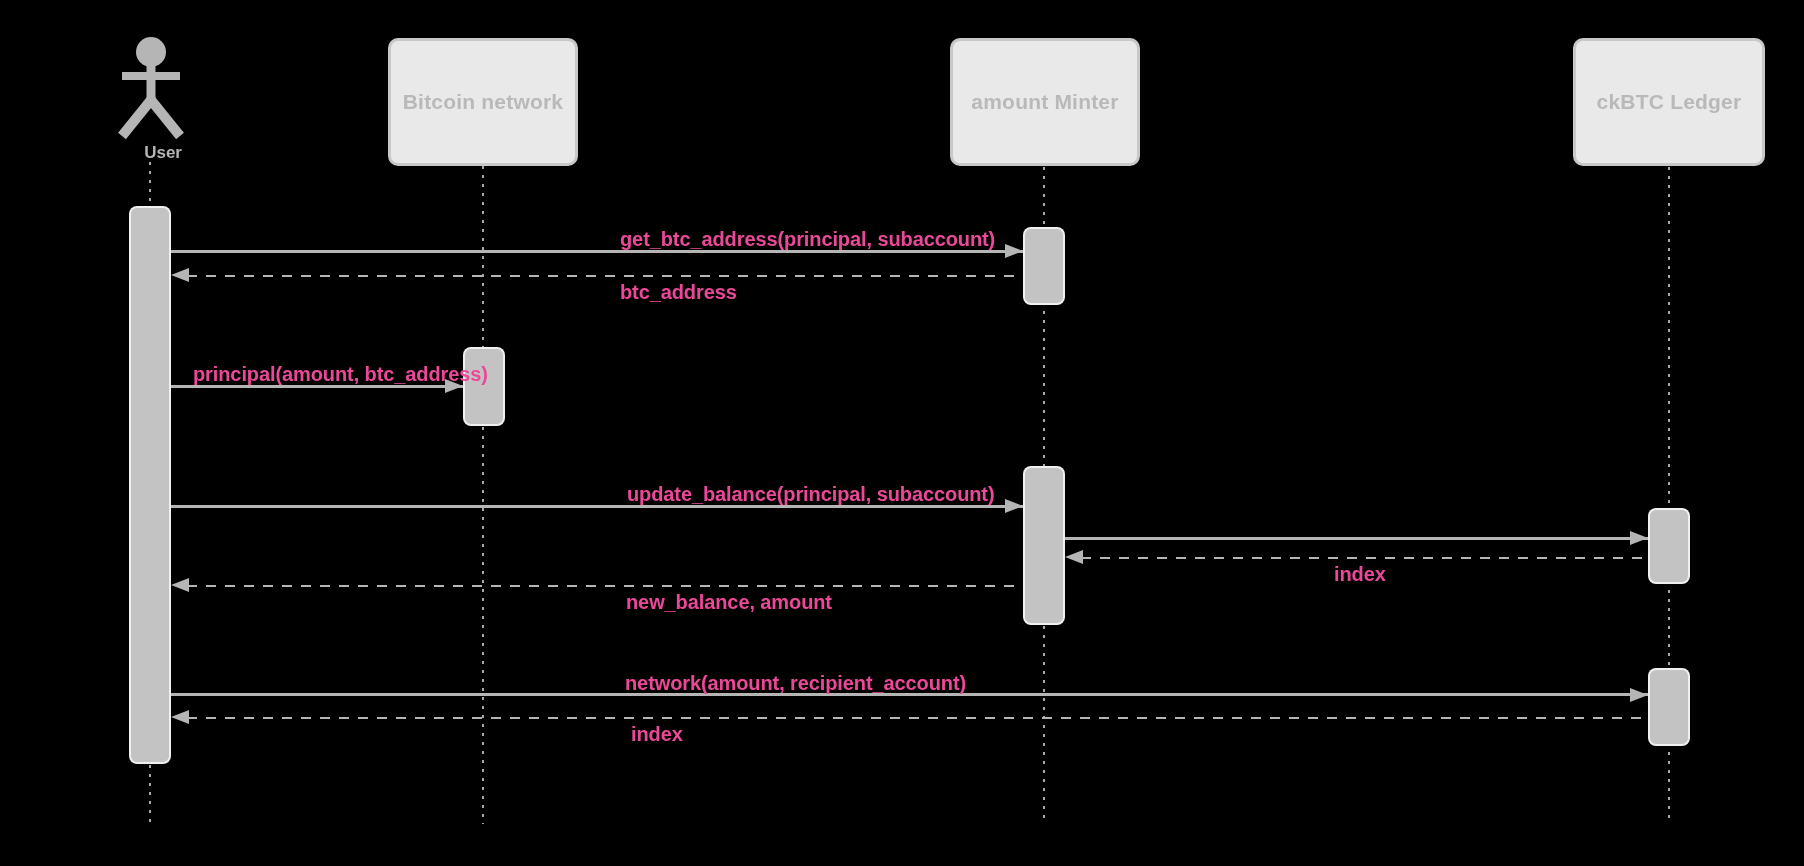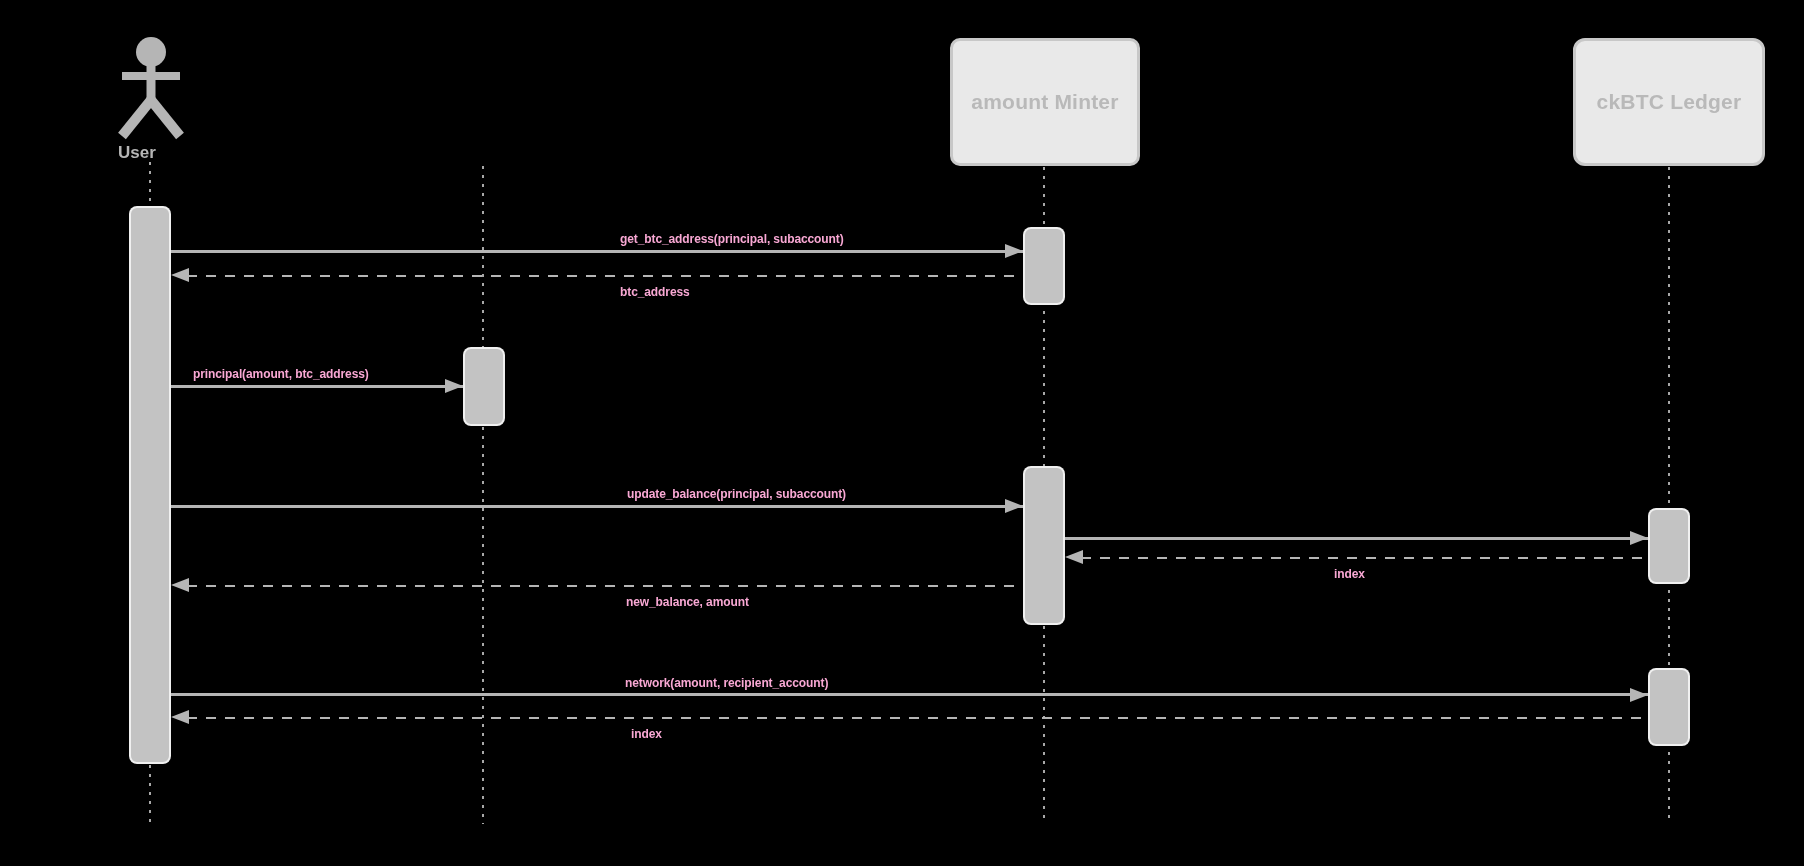--- a/index.html
+++ b/index.html
@@ -33,25 +33,25 @@
     position:absolute; width:0; height:0;
     border-top:7px solid transparent; border-bottom:7px solid transparent;
     border-left:18px solid #b5b5b5;
   }
   .head-left {
     position:absolute; width:0; height:0;
     border-top:7px solid transparent; border-bottom:7px solid transparent;
     border-right:18px solid #b5b5b5;
   }
   .msg-label {
-    position:absolute; color:#f9a8d4; font-size:12px; font-weight:bold;
+    position:absolute; color:#ec4899; font-size:20px; font-weight:bold;
     white-space:nowrap; line-height:20px; letter-spacing:-0.1px;
   }
   .actor-label {
-    position:absolute; left:118px; top:143px; width:64px; text-align:left;
+    position:absolute; left:118px; top:143px; width:64px; text-align:right;
     color:#b5b5b5; font-size:17px; font-weight:bold;
   }
   .actor-figure { position:absolute; left:111px; top:36px; }
 </style>
 </head>
 <body>
 
 <div id="canvas">
 
   <div class="lifeline" style="left:149px; top:162px; height:662px;"></div>
@@ -61,24 +61,27 @@
 
   <svg class="actor-figure" width="80" height="104" viewBox="0 0 80 104">
     <circle cx="40" cy="16" r="15" fill="#b5b5b5"></circle>
     <line x1="40" y1="29" x2="40" y2="68" stroke="#b5b5b5" stroke-width="9"></line>
     <line x1="11" y1="40" x2="69" y2="40" stroke="#b5b5b5" stroke-width="8"></line>
     <line x1="40" y1="64" x2="11" y2="100" stroke="#b5b5b5" stroke-width="10"></line>
     <line x1="40" y1="64" x2="69" y2="100" stroke="#b5b5b5" stroke-width="10"></line>
   </svg>
   <div class="actor-label">User</div>
 
+  <div class="participant-box" style="left:388px;">
+    <span>Bitcoin network</span>
+  </div>
   <div class="participant-box" style="left:950px;">
     <span>amount Minter</span>
   </div>
-  <div class="participant-box" style="left:1573px; width:192px;border-radius:12px;">
+  <div class="participant-box" style="left:1573px; width:192px;">
     <span>ckBTC Ledger</span>
   </div>
 
   <div class="activation" style="left:129px; top:206px; height:558px;"></div>
   <div class="activation" style="left:1023px; top:227px; height:78px;"></div>
   <div class="activation" style="left:463px; top:347px; height:79px;"></div>
   <div class="activation" style="left:1023px; top:466px; height:159px;"></div>
   <div class="activation" style="left:1648px; top:508px; height:76px;"></div>
   <div class="activation" style="left:1648px; top:668px; height:78px;"></div>
 

